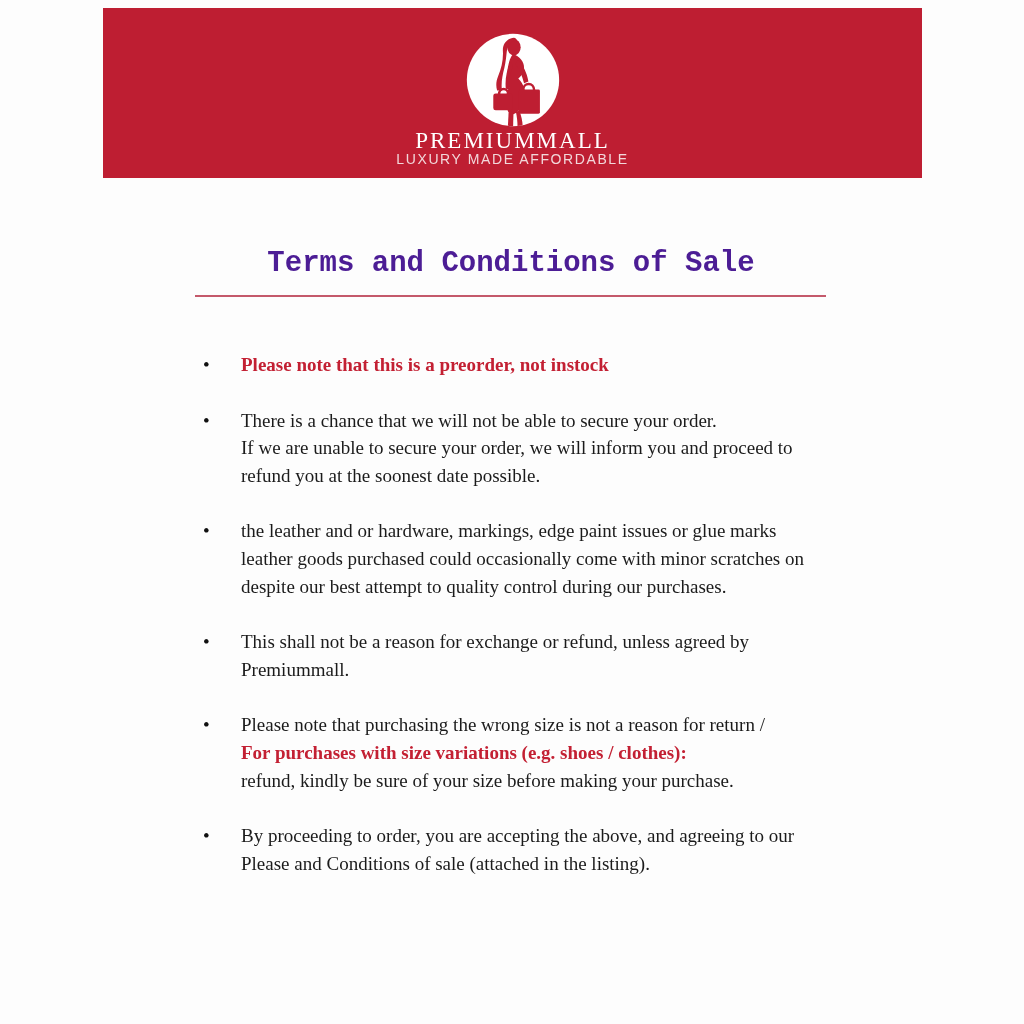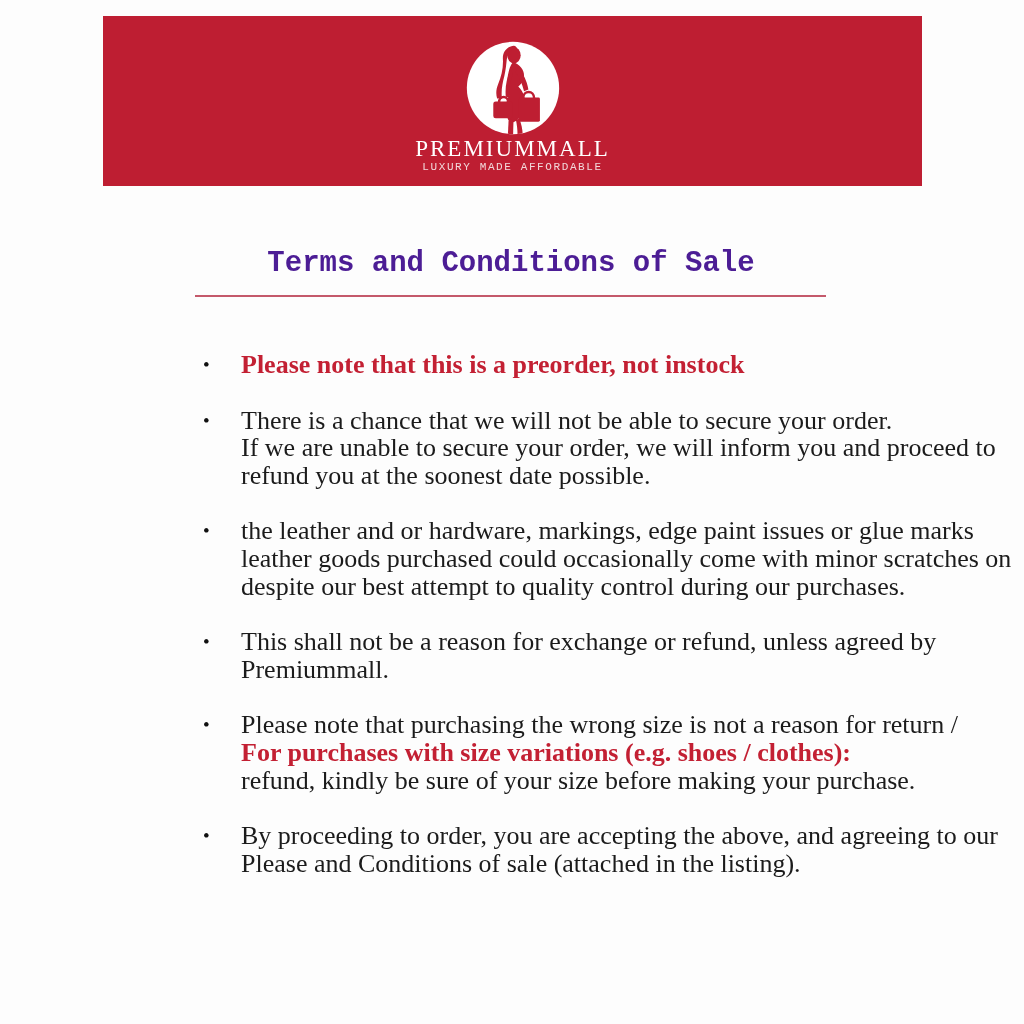--- a/index.html
+++ b/index.html
@@ -7,38 +7,38 @@
     width:1024px;height:1024px;
     background:#fdfdfd;
     font-family:"Liberation Serif", serif;
     color:var(--text,#1b1b1b);
     overflow:hidden;
   }
   .page{position:relative;width:1024px;height:1024px;}
 
   
   .banner{
-    position:absolute;left:103px;top:16px;width:819px;height:170px;
+    position:absolute;left:103px;top:8px;width:819px;height:170px;
     background:var(--banner,#be1e32);
     display:flex;flex-direction:column;align-items:center;
   }
   .logo-svg{margin-top:22px;width:100px;height:100px;display:block;}
   .brand-name{
     margin-top:1px;
     color:#ffffff;
     font-family:"Liberation Serif", serif;
     font-size:23px;line-height:20px;
     letter-spacing:2px;
     font-weight:400;
   }
   .brand-tagline{
     margin-top:3px;
     color:#f2d7da;
-    font-family:Liberation Mono, monospace;
-    font-size:11px;line-height:10px;
+    font-family:Liberation Sans, sans-serif;
+    font-size:14px;line-height:10px;
     letter-spacing:1.6px;
     font-weight:400;
   }
 
   
   .doc{position:absolute;left:0;top:170px;width:1024px;}
   .title-wrap{width:632px;margin:76px auto 0 195px;text-align:center;}
   .doc-title{
     margin:0;
     font-size:29px;line-height:36px;
@@ -58,21 +58,21 @@
     padding:0 0 0 203px;
   }
   .term-item{display:flex;margin:0 0 28px 0;}
   .bullet{
     width:38px;flex:0 0 38px;
     font-size:19px;line-height:27.6px;
     color:#111;
   }
   .lines{flex:1 1 auto;}
   .line{
-    font-size:26px;
+    font-size:19px;
     line-height:27.6px;
     white-space:nowrap;
     color:var(--text,#1b1b1b);
   }
   .line.emphasis{
     color:var(--accent,#c32033);
     font-weight:bold;
   }
 </style>
 </head>

